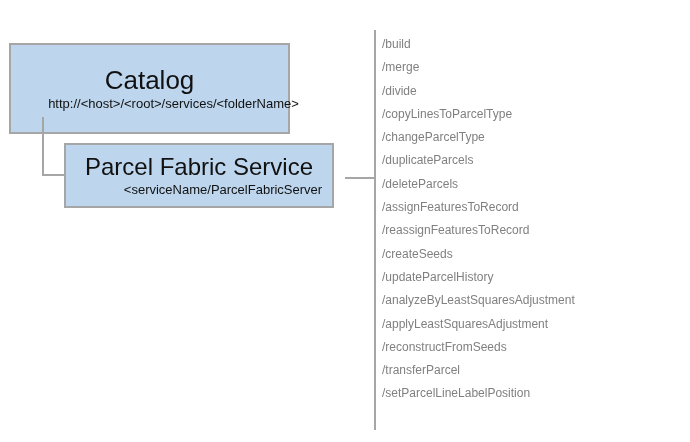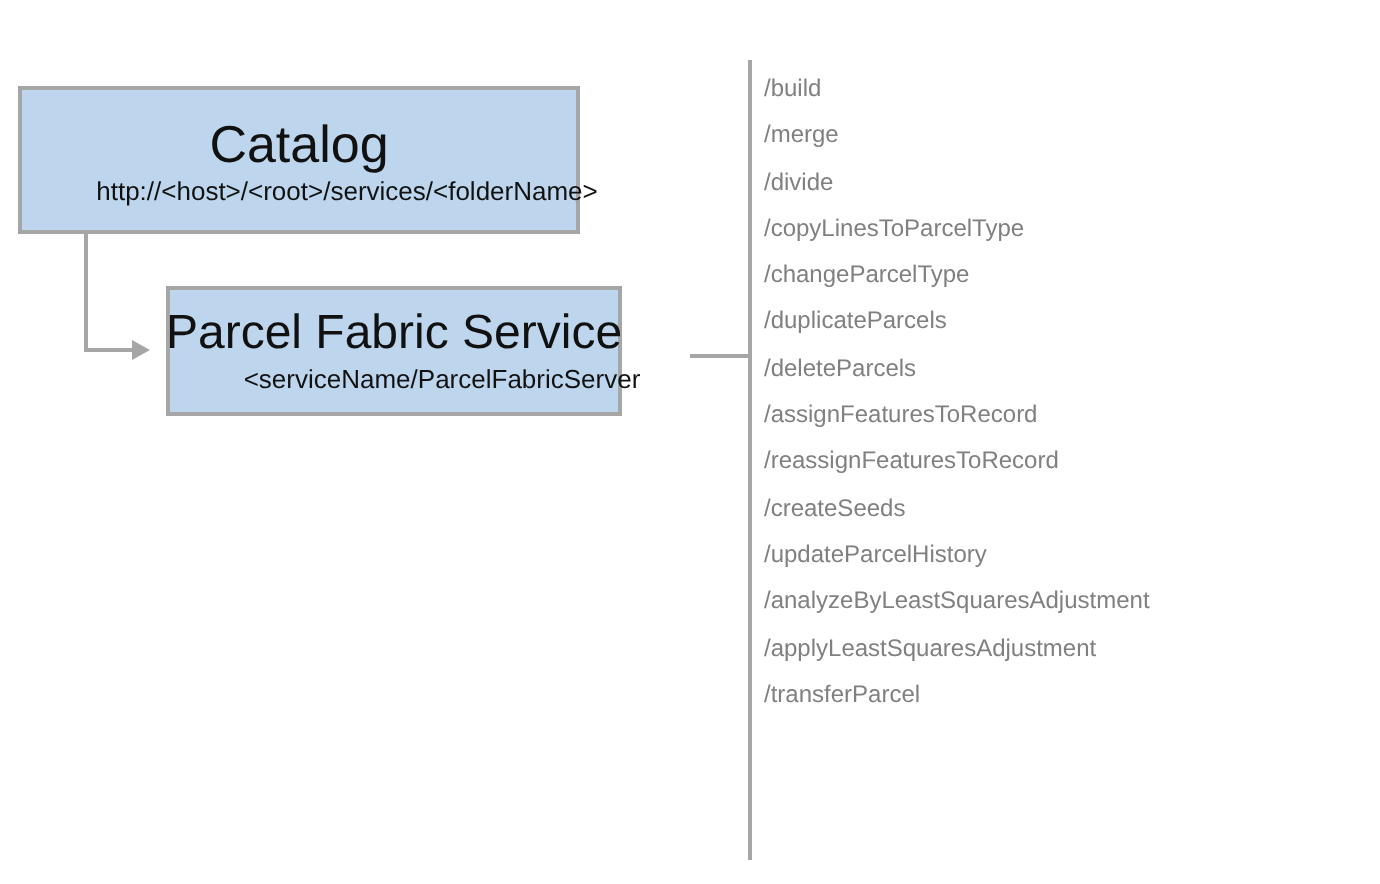--- a/index.html
+++ b/index.html
@@ -23,26 +23,26 @@
     display: flex;
     flex-direction: column;
     align-items: center;
     justify-content: center;
     text-align: center;
   }
   .catalog-box {
     left: 9px;
     top: 43px;
     width: 281px;
-    height: 74px;
+    height: 91px;
   }
   .service-box {
-    left: 83px;
+    left: 64px;
     top: 143px;
-    width: 228px;
+    width: 270px;
     height: 65px;
   }
   .node-title {
     color: #111111;
     font-size: 26px;
     line-height: 30px;
     white-space: nowrap;
   }
   .service-box .node-title {
     font-size: 24px;
@@ -135,16 +135,18 @@
       <div class="endpoint-item">/copyLinesToParcelType</div>
       <div class="endpoint-item">/changeParcelType</div>
       <div class="endpoint-item">/duplicateParcels</div>
       <div class="endpoint-item">/deleteParcels</div>
       <div class="endpoint-item">/assignFeaturesToRecord</div>
       <div class="endpoint-item">/reassignFeaturesToRecord</div>
       <div class="endpoint-item">/createSeeds</div>
       <div class="endpoint-item">/updateParcelHistory</div>
       <div class="endpoint-item">/analyzeByLeastSquaresAdjustment</div>
       <div class="endpoint-item">/applyLeastSquaresAdjustment</div>
+      <div class="endpoint-item">/reconstructFromSeeds</div>
       <div class="endpoint-item">/transferParcel</div>
+      <div class="endpoint-item">/setParcelLineLabelPosition</div>
     </div>
 
 </div>
 
 </body></html>

